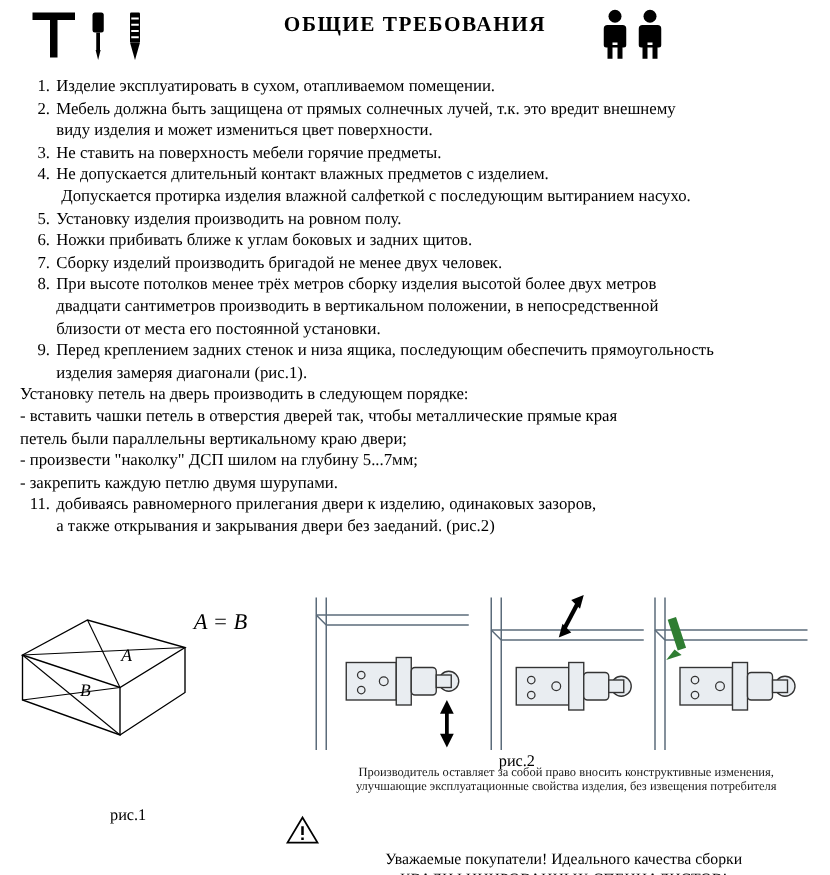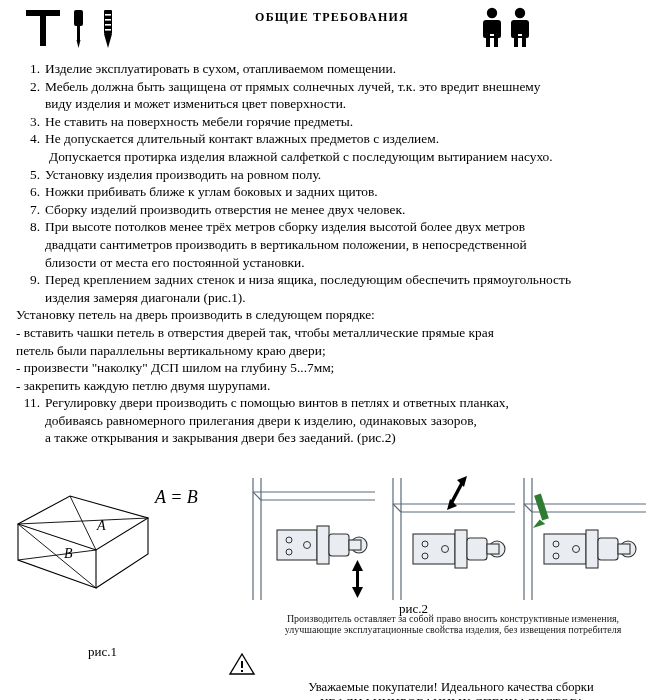--- a/index.html
+++ b/index.html
@@ -25,21 +25,21 @@
   .header {
     position: relative;
     height: 58px;
   }
   .title {
     position: absolute;
     left: 0;
     right: 0;
     top: 10px;
     text-align: center;
-    font-size: 12px;
+    font-size: 17px;
     font-weight: bold;
     letter-spacing: 1.2px;
   }
   .tools-icons {
     position: absolute;
     left: 22px;
     top: 6px;
     width: 110px;
     height: 46px;
   }
@@ -252,21 +252,21 @@
     <div class="rule">
       <div class="num">6.</div>
       <div class="body">
         <span class="l">Ножки прибивать ближе к углам боковых и задних щитов.</span>
       </div>
     </div>
 
     <div class="rule">
       <div class="num">7.</div>
       <div class="body">
-        <span class="l">Сборку изделий производить отверстия не менее двух человек.</span>
+        <span class="l">Сборку изделий производить бригадой не менее двух человек.</span>
       </div>
     </div>
 
     <div class="rule">
       <div class="num">8.</div>
       <div class="body">
         <span class="l">При высоте потолков менее трёх метров сборку изделия высотой более двух метров</span>
         <span class="l">двадцати сантиметров производить в вертикальном положении, в непосредственной</span>
         <span class="l">близости от места его постоянной установки.</span>
       </div>
@@ -286,21 +286,20 @@
         <span class="l"> - вставить чашки петель в отверстия дверей так, чтобы металлические прямые края</span>
         <span class="l">   петель были параллельны вертикальному краю двери;</span>
         <span class="l"> - произвести "наколку" ДСП шилом на глубину 5...7мм;</span>
         <span class="l"> - закрепить каждую петлю двумя шурупами.</span>
       </div>
     </div>
 
     <div class="rule">
       <div class="num">11.</div>
       <div class="body">
-        <span class="l">Регулировку двери производить с помощью винтов в петлях и ответных планках,</span>
         <span class="l">добиваясь равномерного прилегания двери к изделию, одинаковых зазоров,</span>
         <span class="l">а также открывания и закрывания двери без заеданий. (рис.2)</span>
       </div>
     </div>
 
   </div>
 
   <div class="figures">
 
     <div class="fig1-box">

